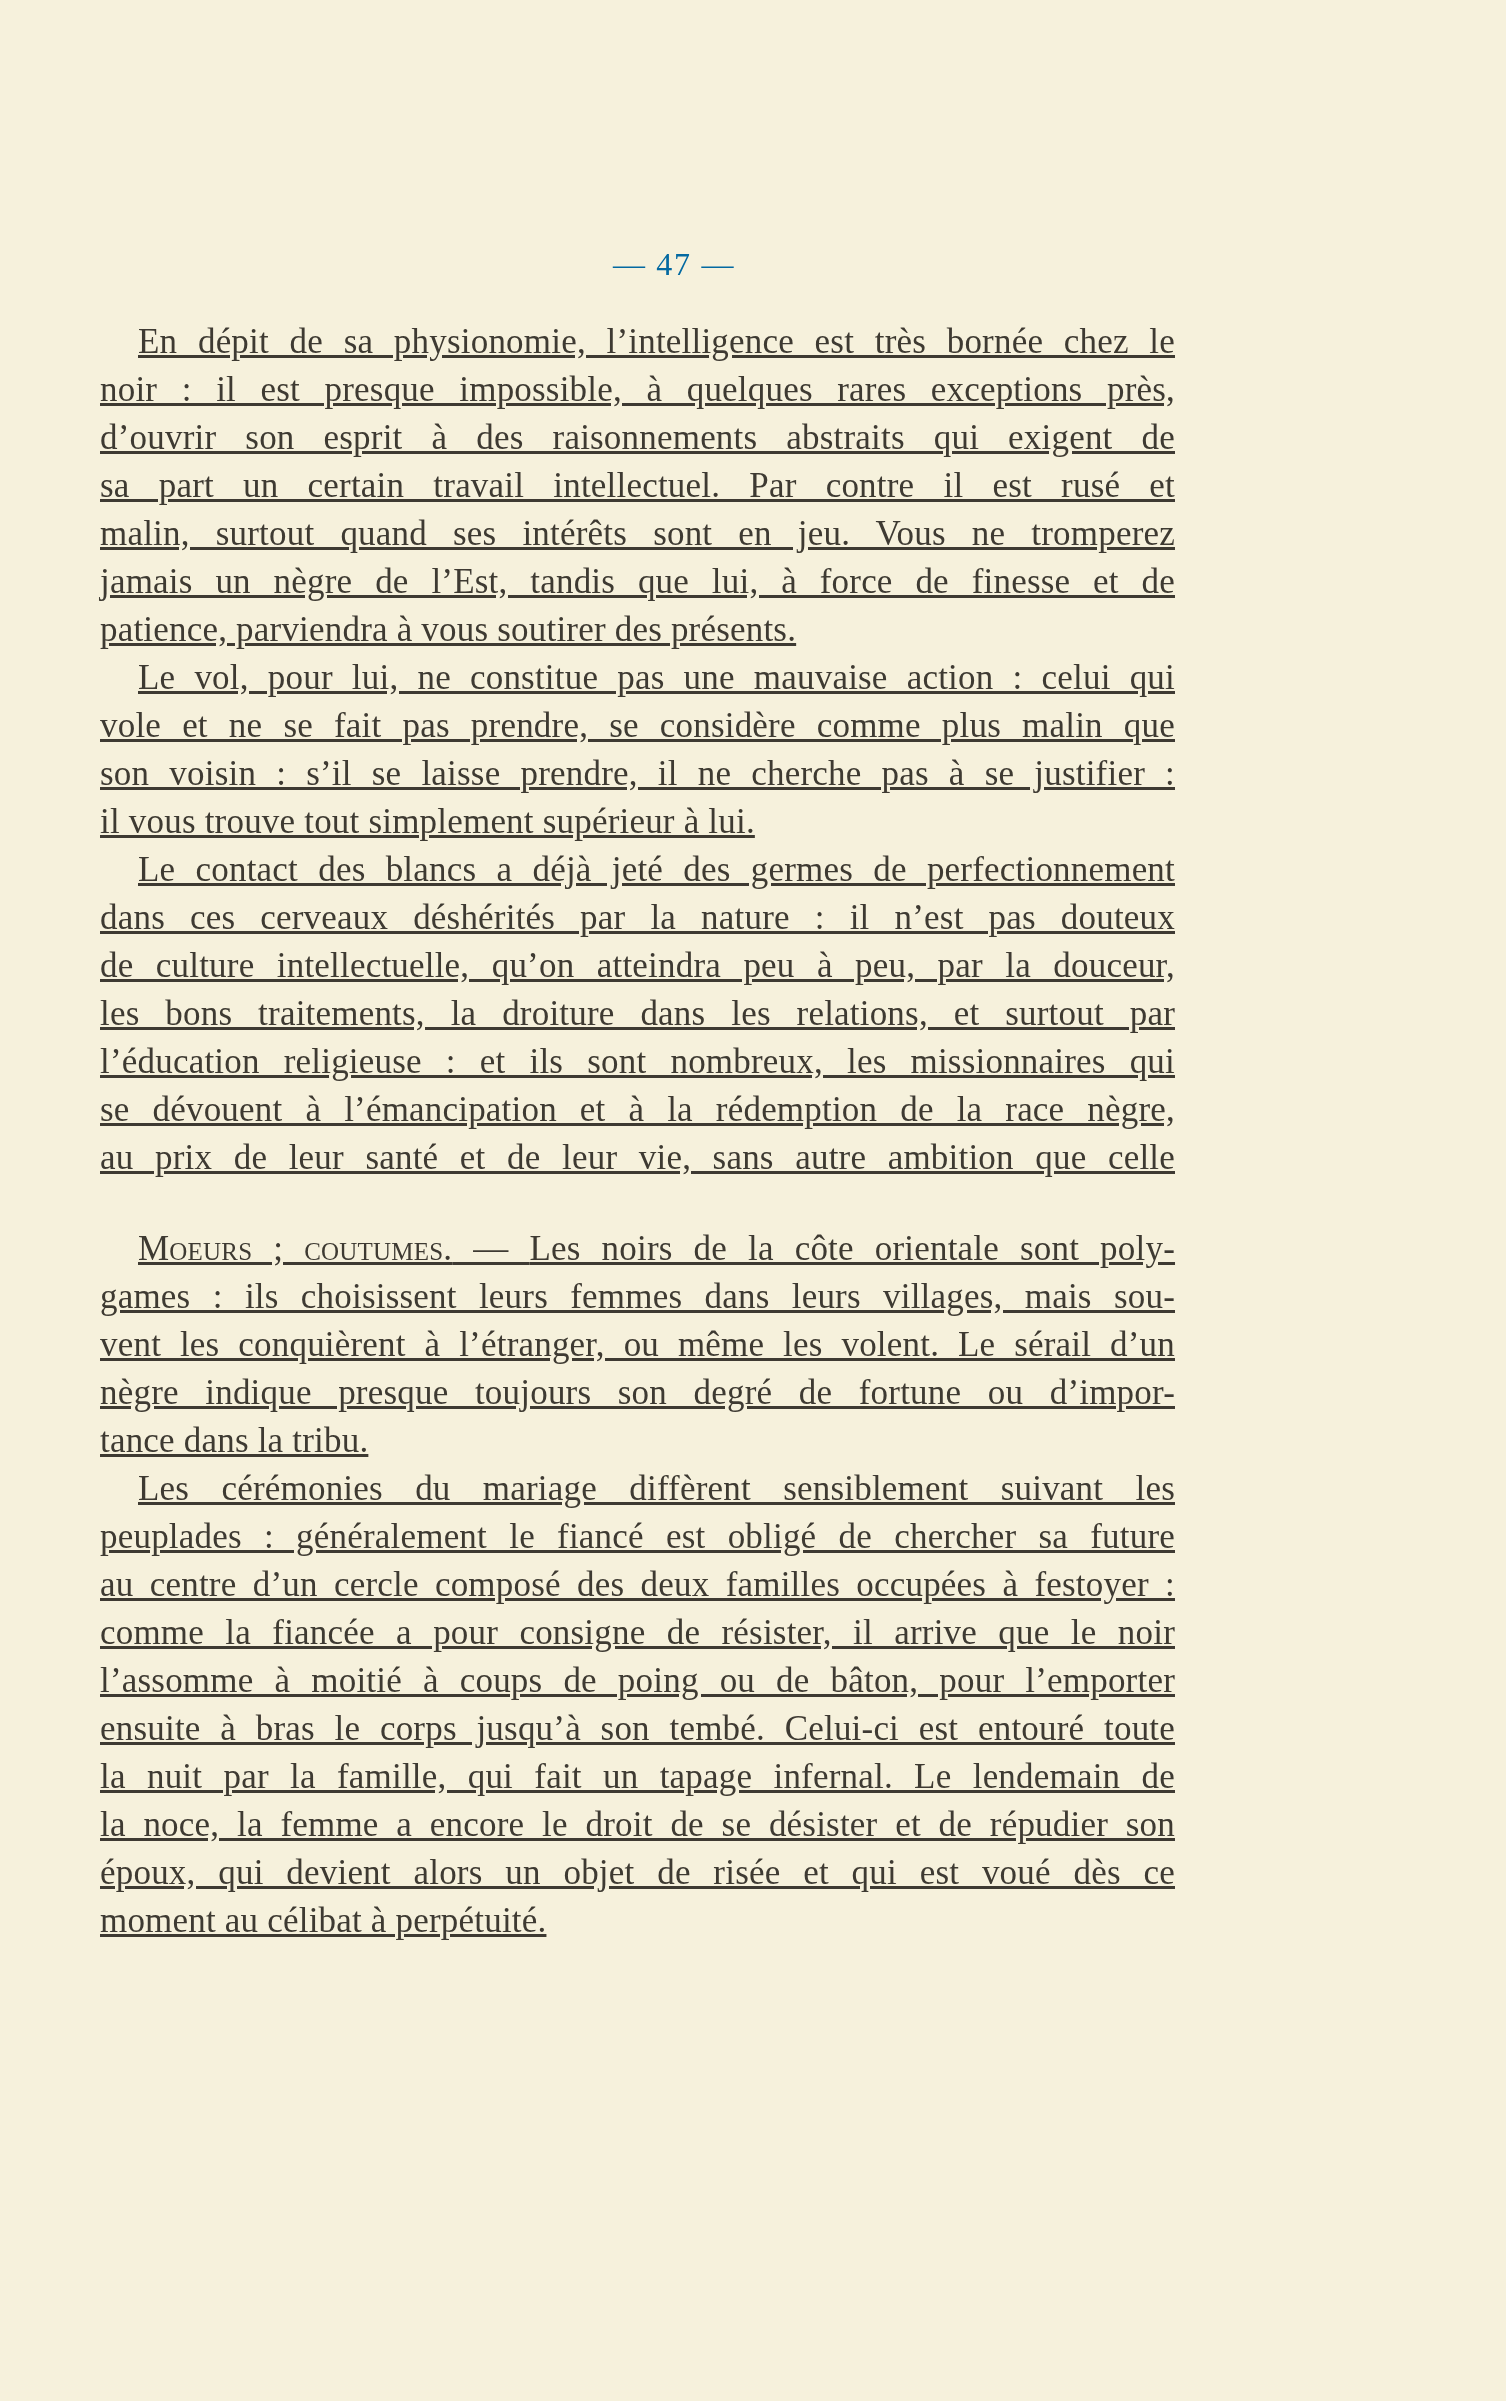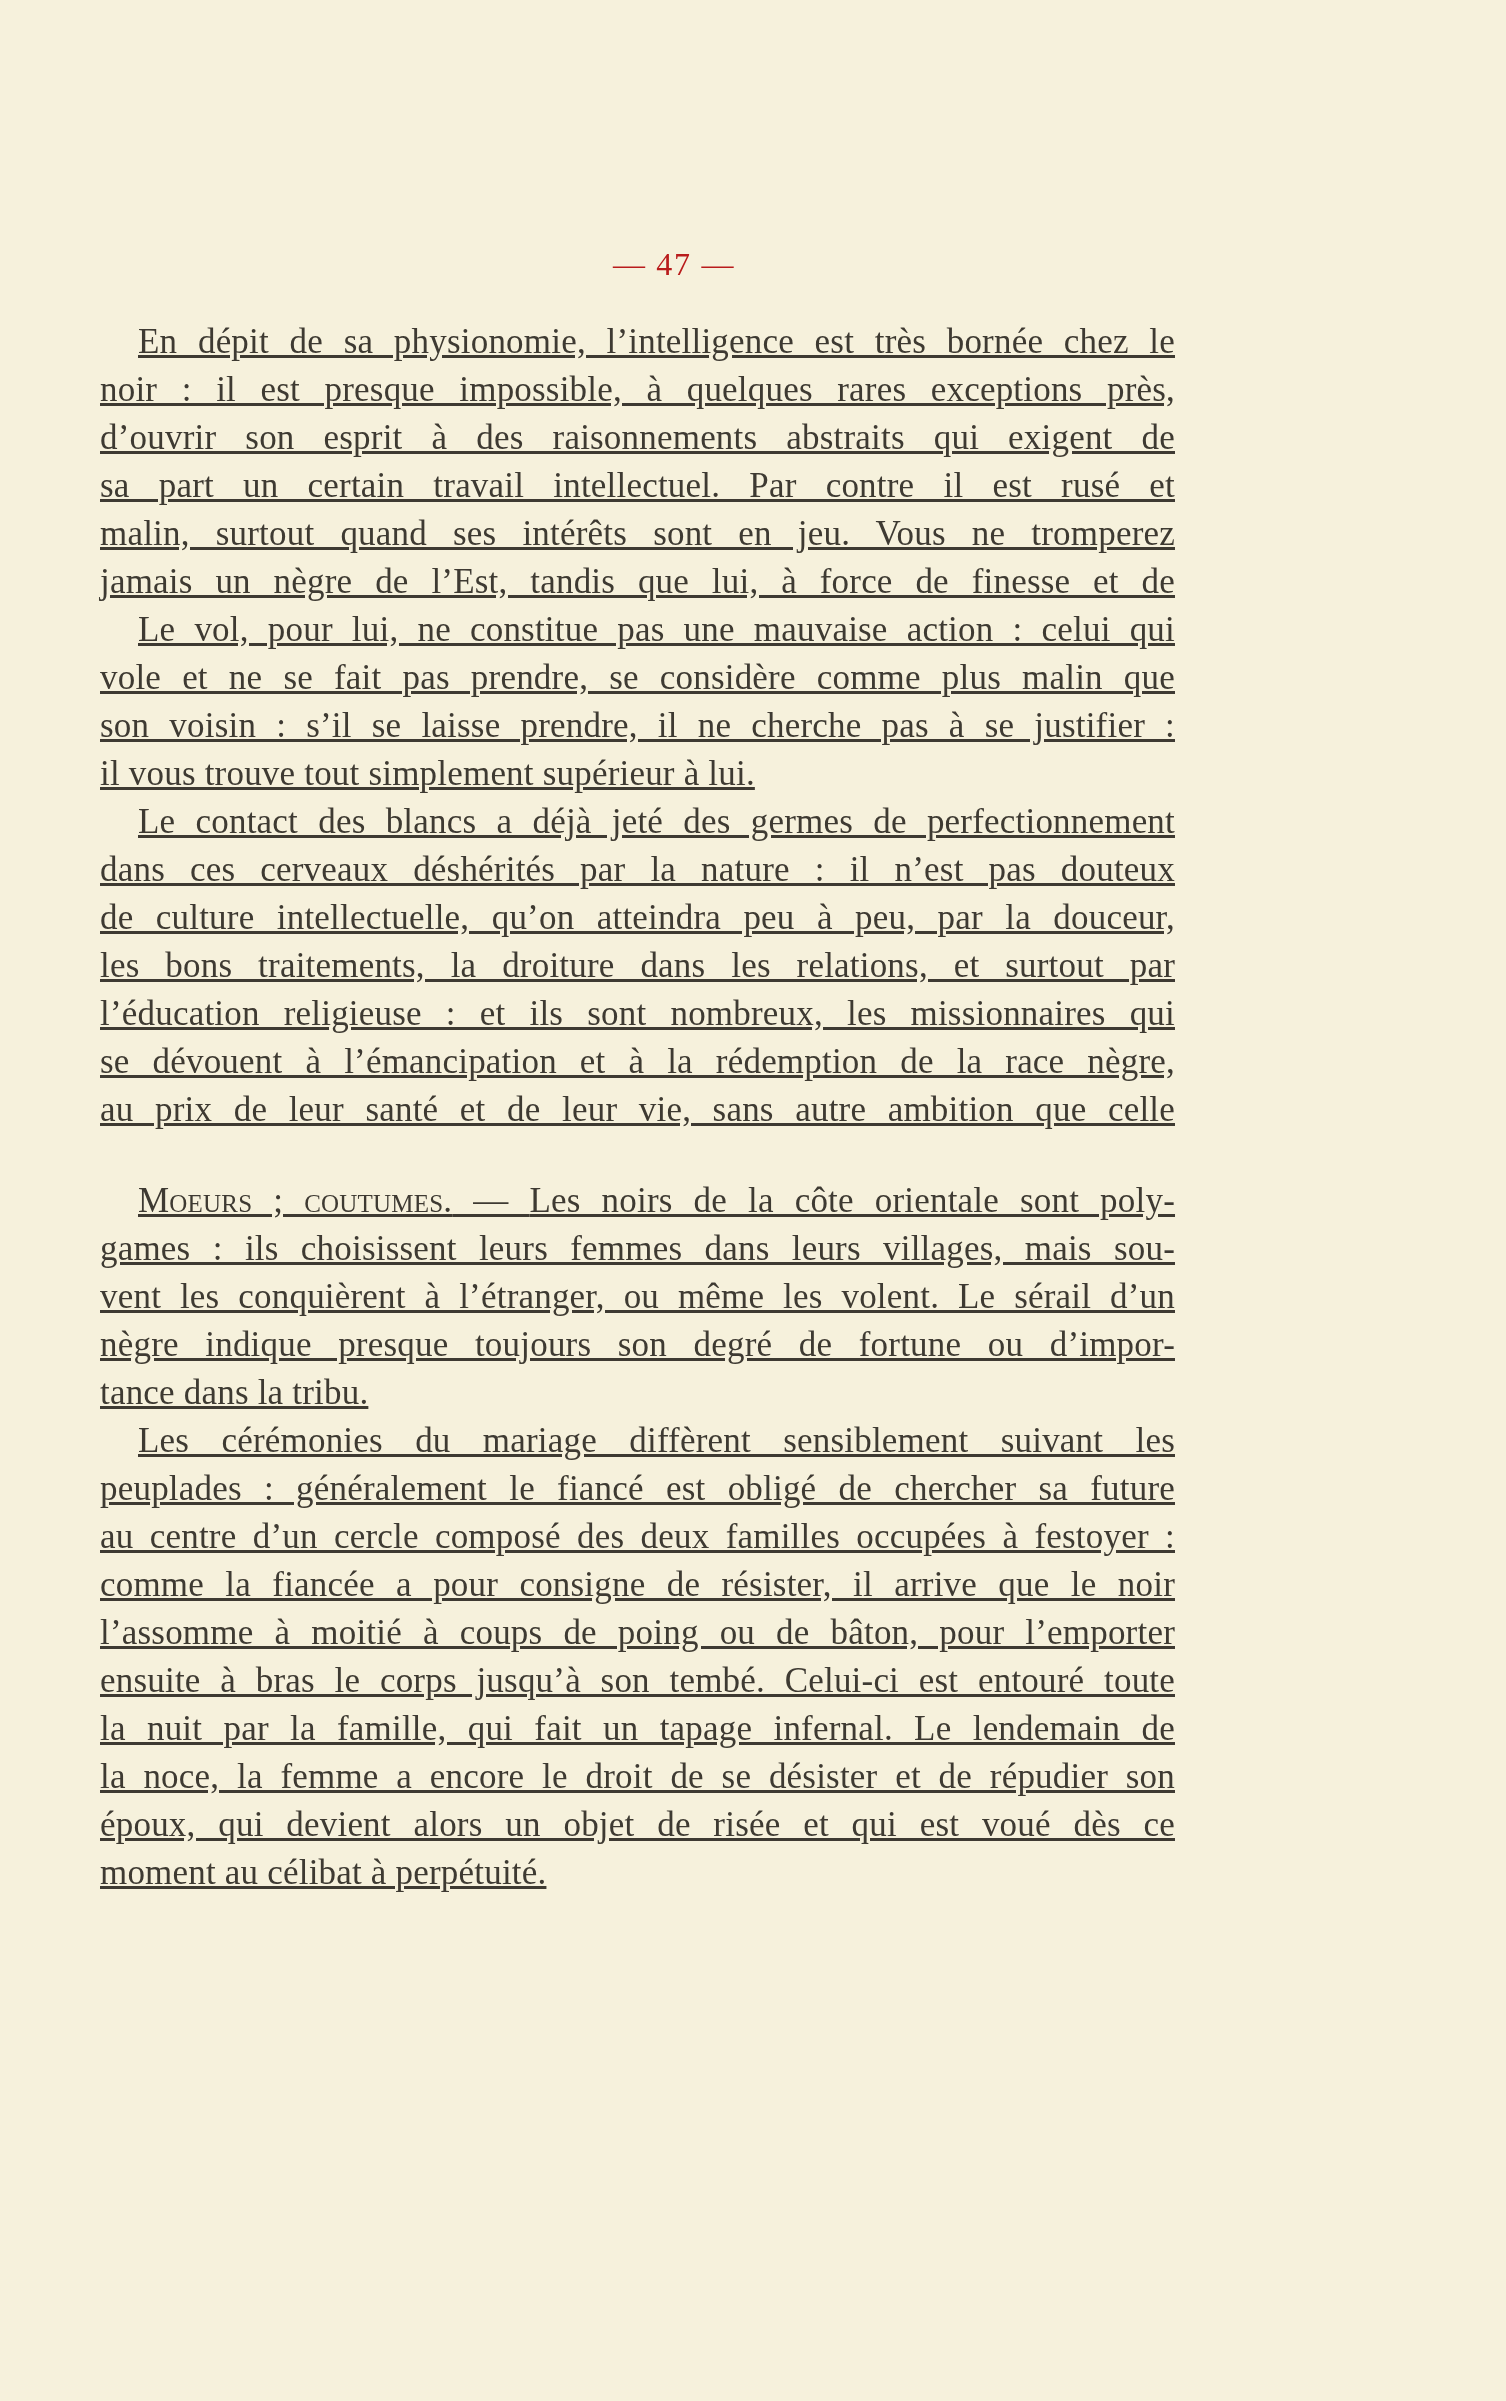--- a/index.html
+++ b/index.html
@@ -16,21 +16,21 @@
       color: #3e3a32;
     }
     .page-number {
       position: absolute;
       top: 246px;
       left: 0;
       width: 1348px;
       text-align: center;
       font-size: 32px;
       letter-spacing: 1.7px;
-      color: #b91c1c;
+      color: #0369a1;
     }
     .body-text {
       position: absolute;
       left: 100px;
       top: 318px;
       width: 1075px;
       font-size: 35px;
       line-height: 48px;
       text-align: justify;
       letter-spacing: 0.2px;
@@ -63,20 +63,21 @@
 
 <div class="body-text">
 
   <div class="para-block">
     <span class="line indent">En dépit de sa physionomie, l’intelligence est très bornée chez le</span>
     <span class="line">noir : il est presque impossible, à quelques rares exceptions près,</span>
     <span class="line">d’ouvrir son esprit à des raisonnements abstraits qui exigent de</span>
     <span class="line">sa part un certain travail intellectuel. Par contre il est rusé et</span>
     <span class="line">malin, surtout quand ses intérêts sont en jeu. Vous ne tromperez</span>
     <span class="line">jamais un nègre de l’Est, tandis que lui, à force de finesse et de</span>
+    <span class="line last">patience, parviendra à vous soutirer des présents.</span>
   </div>
 
   <div class="para-block">
     <span class="line indent">Le vol, pour lui, ne constitue pas une mauvaise action : celui qui</span>
     <span class="line">vole et ne se fait pas prendre, se considère comme plus malin que</span>
     <span class="line">son voisin : s’il se laisse prendre, il ne cherche pas à se justifier :</span>
     <span class="line last">il vous trouve tout simplement supérieur à lui.</span>
   </div>
 
   <div class="para-block">

